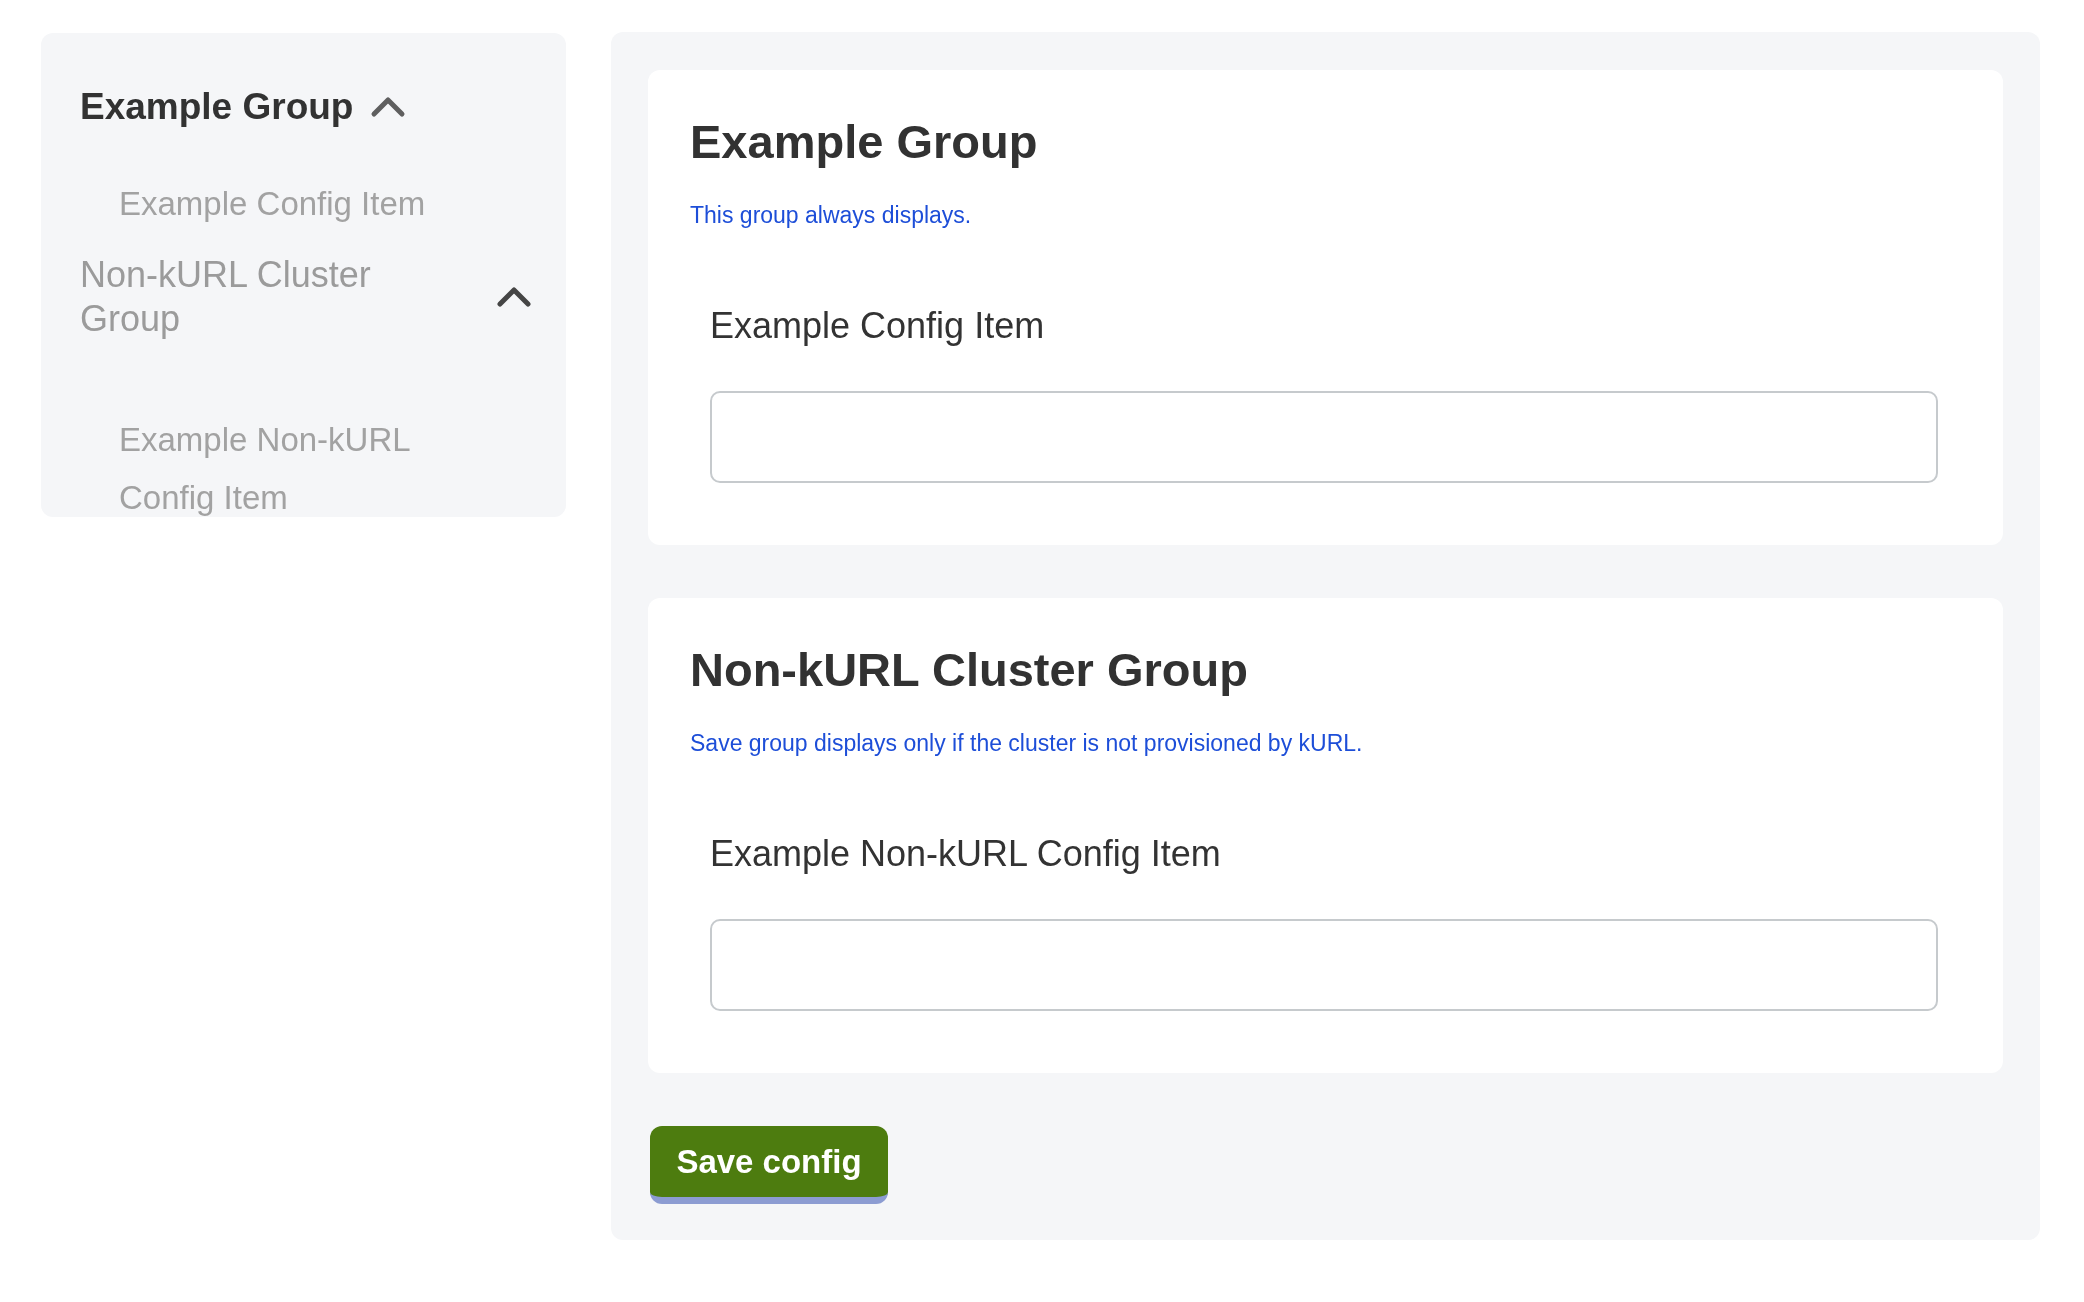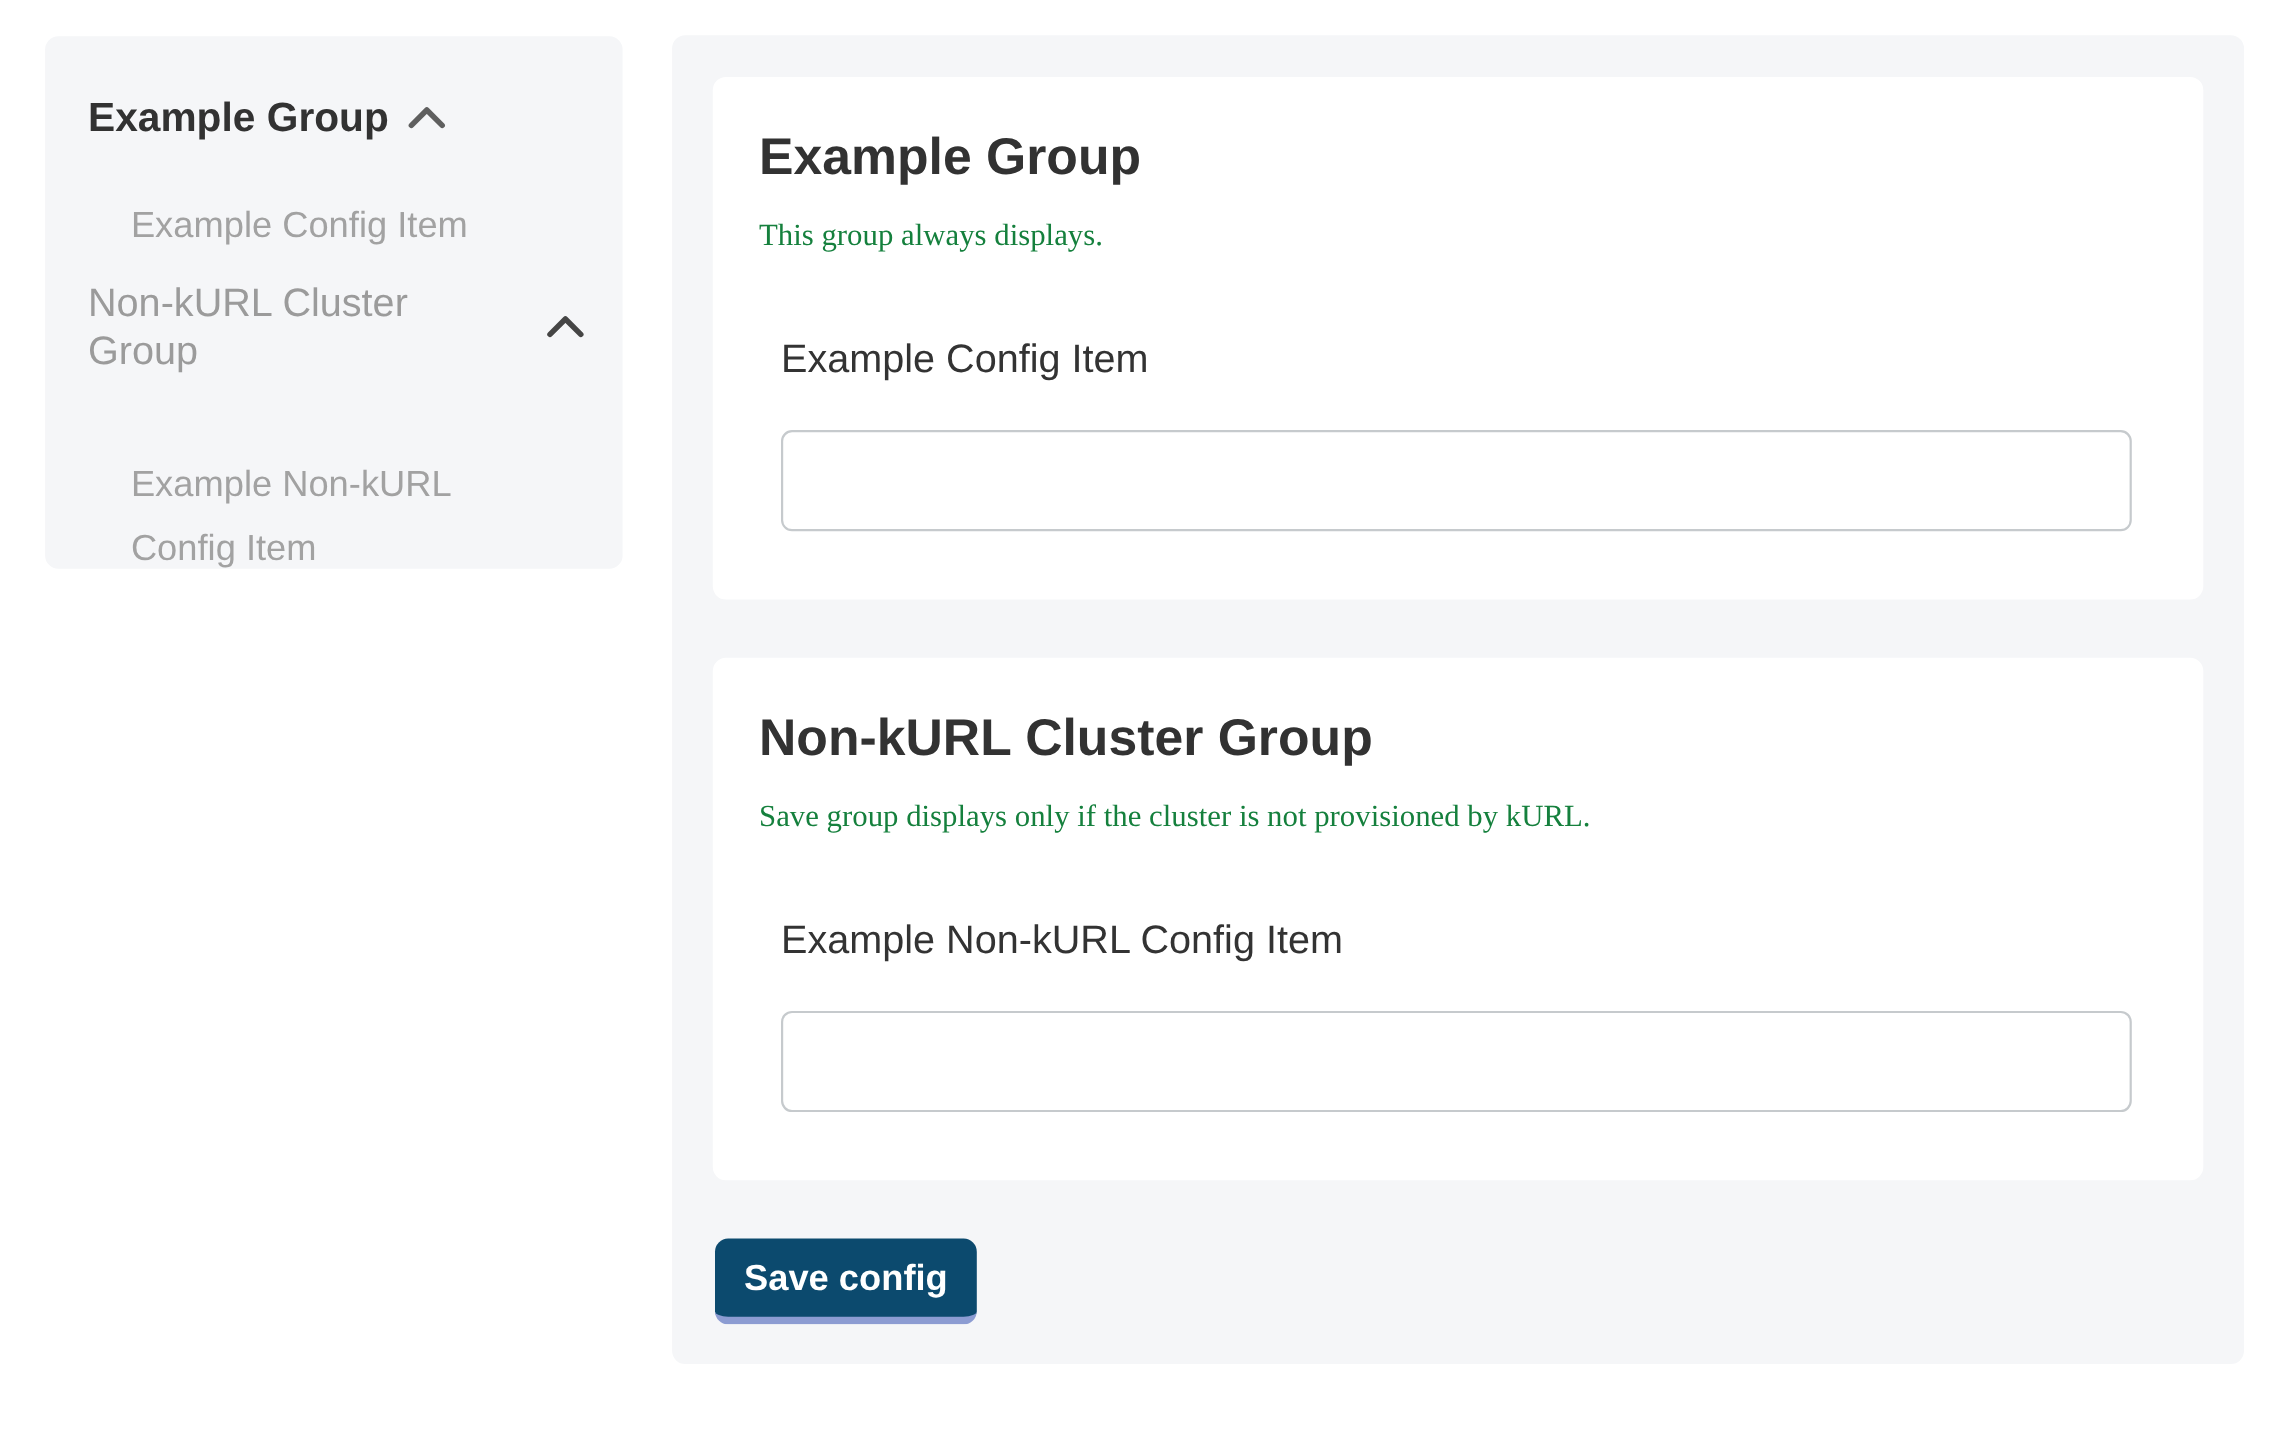--- a/index.html
+++ b/index.html
@@ -75,24 +75,23 @@
   }
   .config-card + .config-card { margin-top: 53px; }
   .card-title {
     font-size: 47px;
     line-height: 56px;
     font-weight: bold;
     color: #323232;
   }
   .card-desc {
     margin-top: 25px;
-    font-size: 28px;
+    font-size: 23px;
     line-height: 40px;
-    color: #15803d;
-    font-family: Liberation Serif, serif;
+    color: #1d4ed8;
   }
   .item-block { margin-left: 20px; margin-top: 68px; }
   .item-label {
     font-size: 36px;
     line-height: 46px;
     font-weight: 500;
     color: #333333;
   }
   .item-input {
     display: block;
@@ -111,21 +110,21 @@
   }
   .save-btn {
     display: flex;
     align-items: center;
     justify-content: center;
     margin-top: 53px;
     margin-left: 2px;
     width: 238px;
     height: 78px;
     box-sizing: border-box;
-    background: #0c4a6e;
+    background: #4d7c0f;
     border: none;
     border-bottom: 7px solid #8c9cd2;
     border-radius: 12px;
     color: #ffffff;
     font-family: inherit;
     font-size: 33px;
     font-weight: bold;
     cursor: pointer;
   }
 </style>

